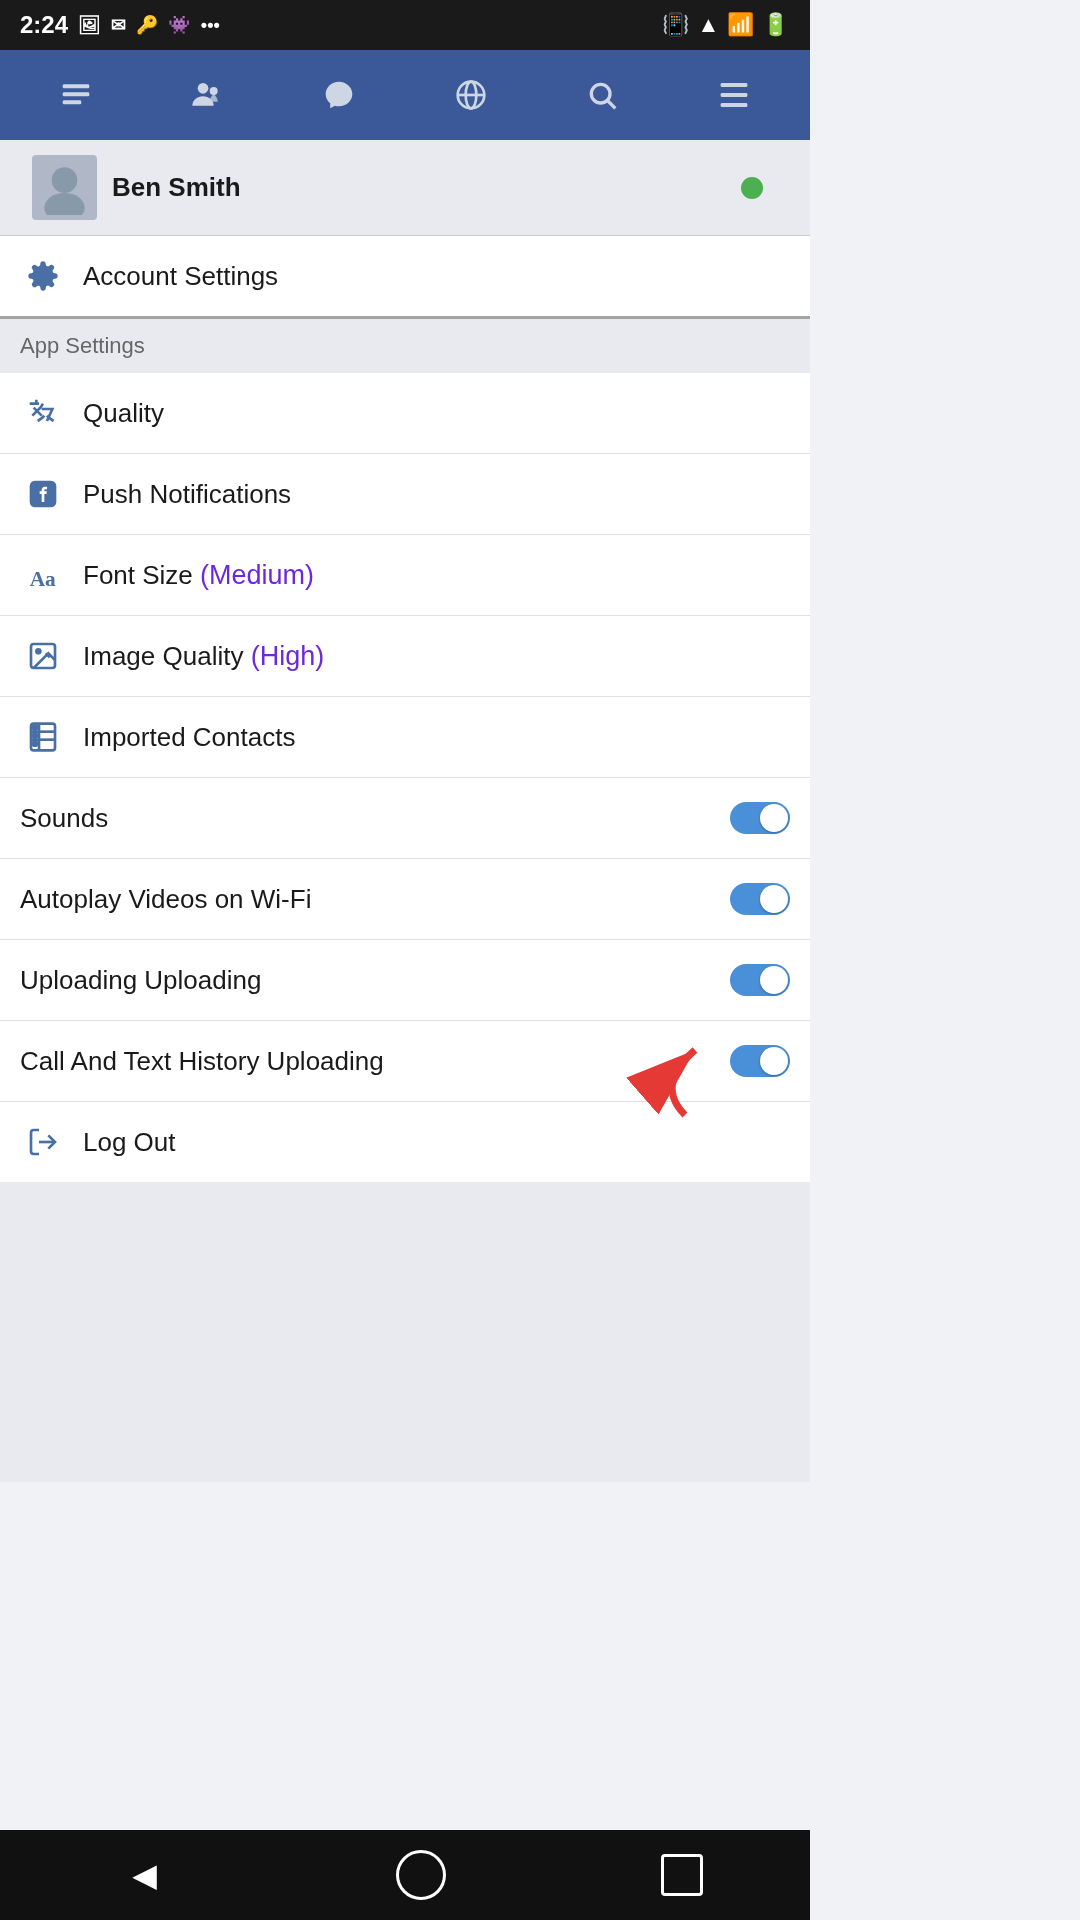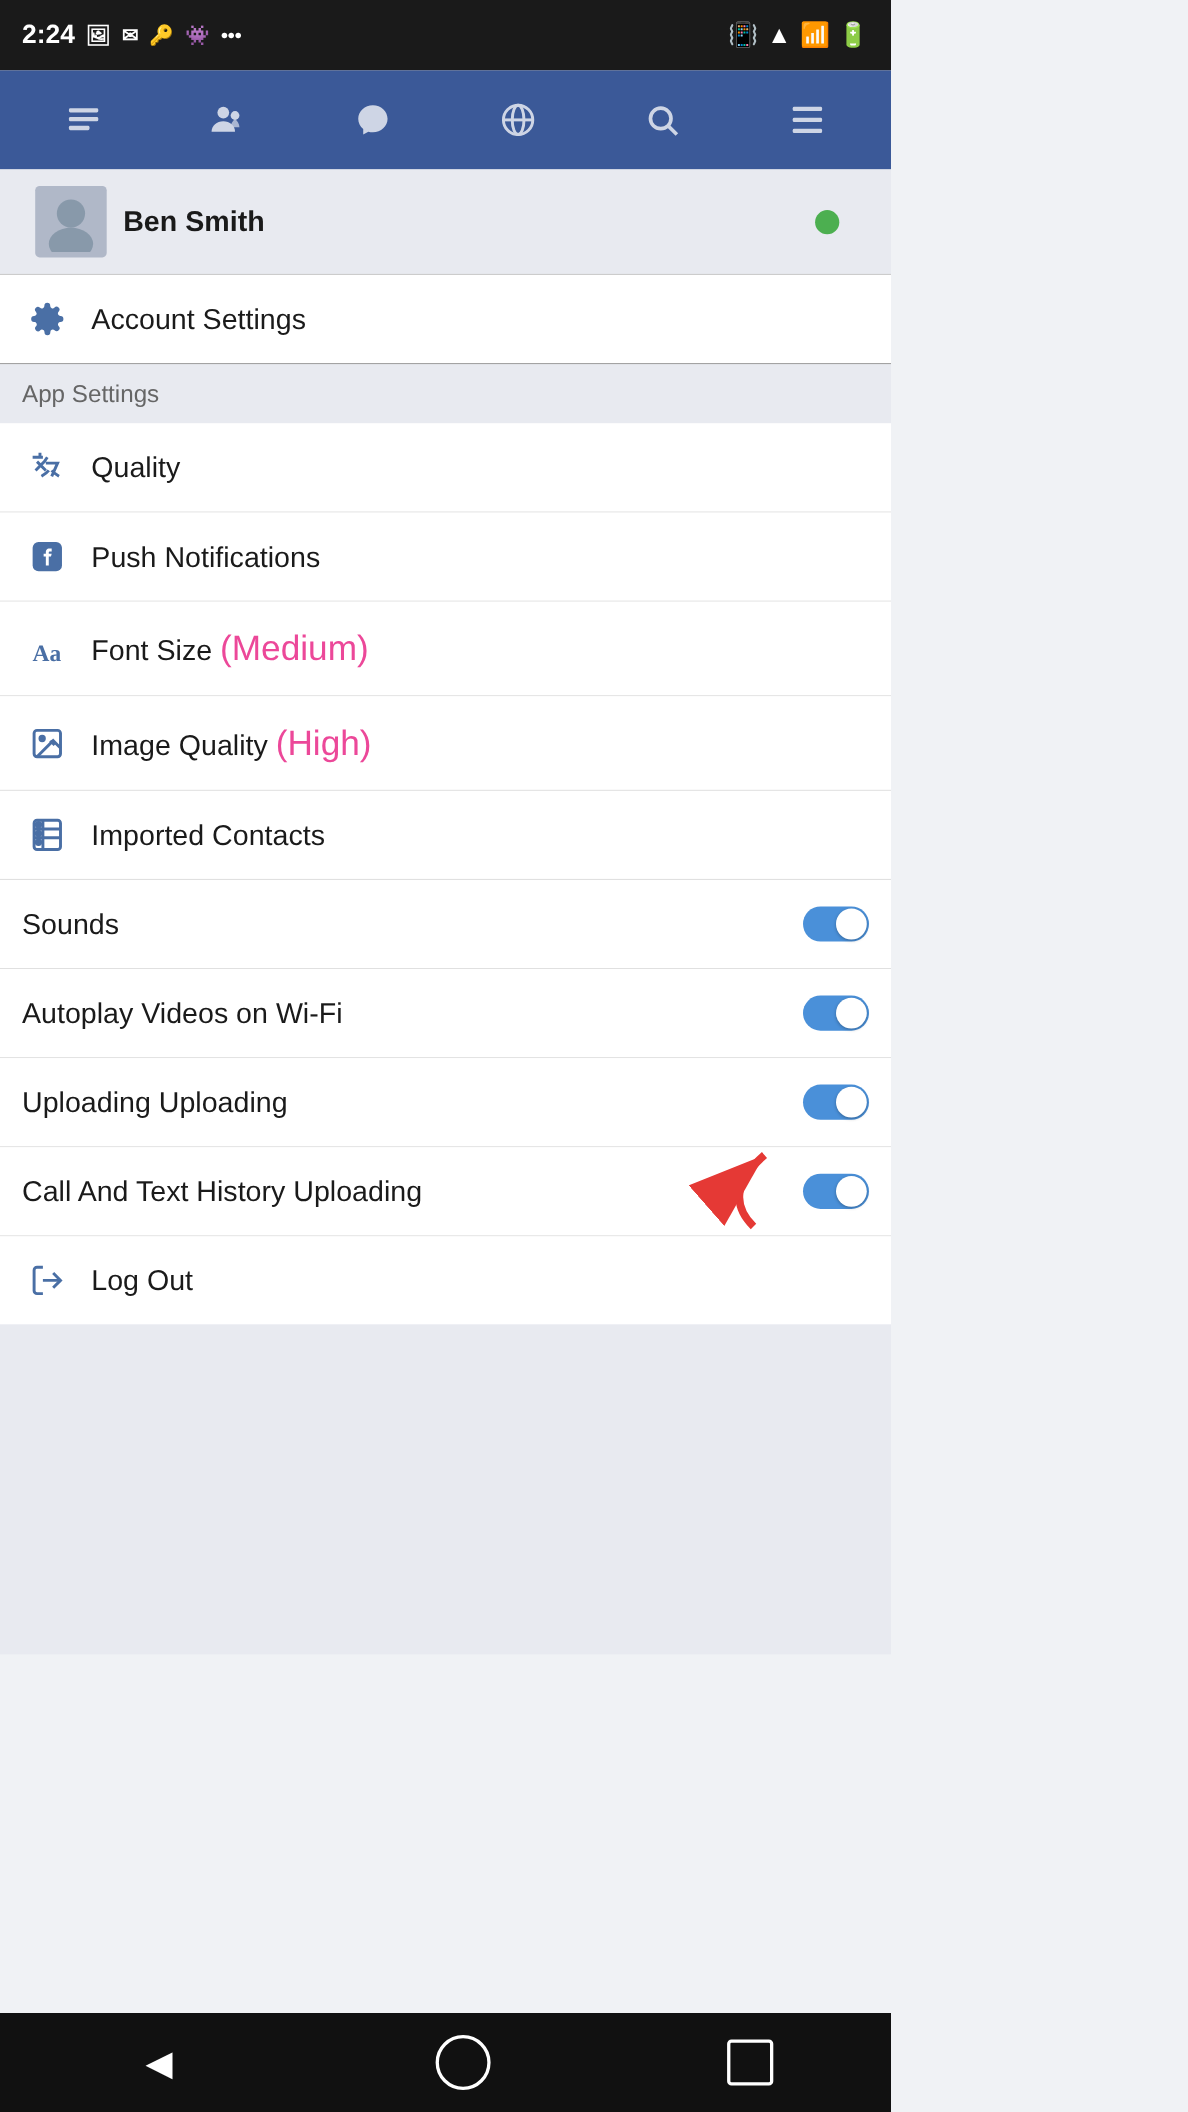--- a/index.html
+++ b/index.html
@@ -10,21 +10,21 @@
       min-height: 1920px;
       background: #f0f2f5;
       font-family: -apple-system, 'Helvetica Neue', Arial, sans-serif;
       position: relative;
       overflow-x: hidden;
     }
 
     
     .status-bar {
       background: #1a1a1a;
-      height: 64px;
+      height: 50px;
       display: flex;
       align-items: center;
       justify-content: space-between;
       padding: 0 20px;
       color: white;
       font-size: 22px;
       font-weight: bold;
     }
     .status-left { display: flex; align-items: center; gap: 10px; }
     .status-right { display: flex; align-items: center; gap: 8px; }
@@ -79,21 +79,21 @@
       border-radius: 50%;
       margin-right: 15px;
     }
 
     
     .section-divider {
       background: #e8eaf0;
       padding: 14px 20px;
       font-size: 22px;
       color: #666;
-      border-top: 1px solid #a3a3a3;
+      border-top: 3px solid #a3a3a3;
     }
 
     
     .settings-list {
       background: white;
     }
     .settings-item {
       display: flex;
       align-items: center;
       padding: 24px 20px;
@@ -113,22 +113,22 @@
       color: #4a6fa5;
       font-size: 26px;
       text-align: center;
     }
     .item-label {
       font-size: 26px;
       color: #1a1a1a;
       flex: 1;
     }
     .item-sublabel {
-      color: #ec4899;
-      font-size: 32px;
+      color: #6d28d9;
+      font-size: 27px;
     }
 
     
     .toggle-container {
       display: flex;
       align-items: center;
       justify-content: space-between;
       padding: 24px 20px;
       border-bottom: 1px solid #e0e0e0;
       background: white;

